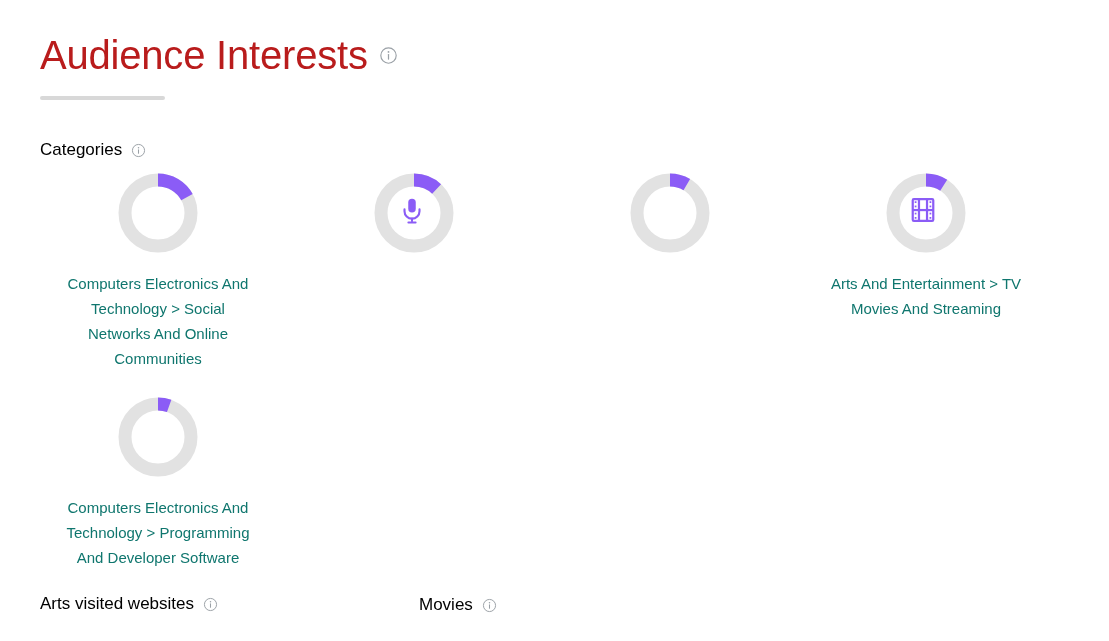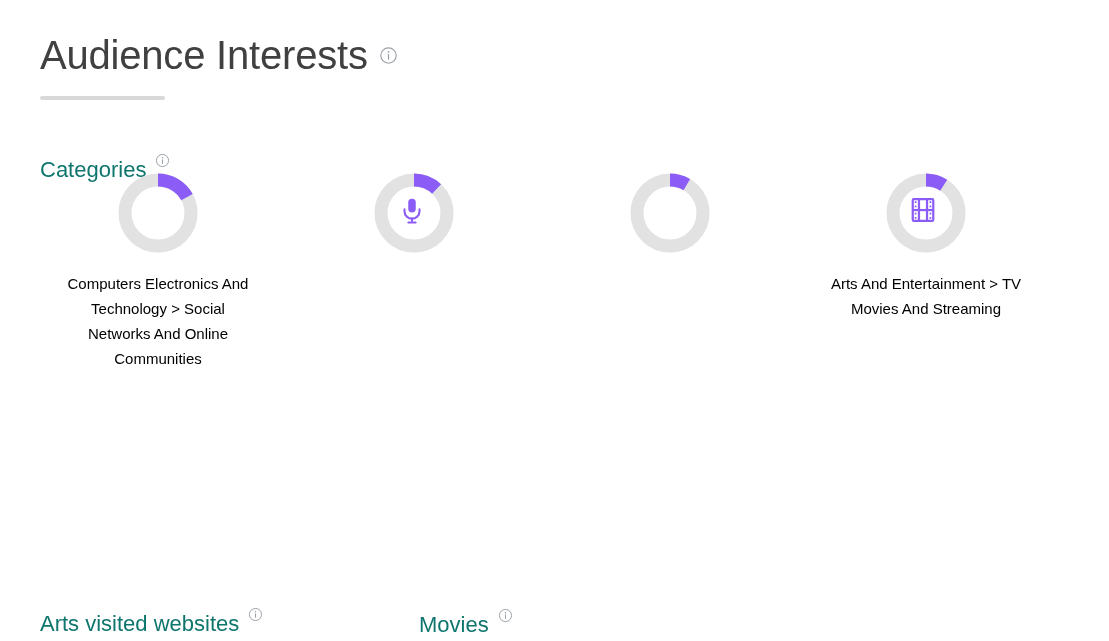--- a/index.html
+++ b/index.html
@@ -31,21 +31,21 @@
   }
   .header-row {
     display: flex;
     align-items: center;
     gap: 11px;
   }
   .page-title {
     font-size: 40px;
     line-height: 50px;
     font-weight: 400;
-    color: #404040;
+    color: #b91c1c;
     letter-spacing: -0.2px;
     white-space: nowrap;
   }
   .title-divider {
     margin-top: 16px;
     width: 125px;
     height: 4px;
     background: #d8d8d8;
     border-radius: 2px;
   }
@@ -60,26 +60,25 @@
   .info-icon svg { display: block; }
 
   
   .section-label {
     position: absolute;
     display: flex;
     align-items: center;
     gap: 9px;
   }
   .section-label .label-text {
-    font-size: 22px;
+    font-size: 17px;
     line-height: 24px;
-    color: #0f766e;
+    color: #000000;
     font-weight: 400;
     white-space: nowrap;
-    margin-top: 20px;
   }
 
   #categories-label { left: 40px; top: 138px; }
   #also-visited-label { left: 40px; top: 592px; }
   #topics-label { left: 419px; top: 593px; }
 
   
   .categories-grid {
     position: absolute;
     left: 30px;
@@ -118,21 +117,21 @@
     justify-content: center;
   }
   .donut-center-icon svg { display: block; }
 
   .category-link {
     margin-top: 13px;
     width: 200px;
     text-align: center;
     font-size: 15px;
     line-height: 25px;
-    color: #000000;
+    color: #0f766e;
     text-decoration: none;
     cursor: pointer;
     word-wrap: break-word;
   }
 
   .row-2 { margin-top: 21px; }
 </style>
 </head>
 <body>
 
@@ -220,20 +219,29 @@
             <rect x="17.6" y="4.5" width="1.5" height="1.5" fill="#8b5cf6"></rect>
             <rect x="17.6" y="8.2" width="1.5" height="1.5" fill="#8b5cf6"></rect>
             <rect x="17.6" y="14.3" width="1.5" height="1.5" fill="#8b5cf6"></rect>
             <rect x="17.6" y="18.0" width="1.5" height="1.5" fill="#8b5cf6"></rect>
           </svg>
         </span>
       </div>
       <a class="category-link">Arts And Entertainment &gt; TV Movies And Streaming</a>
     </div>
 
+    <div class="category-cell row-2">
+      <div class="donut-wrap">
+        <svg width="90" height="90" viewBox="0 0 90 90">
+          <circle cx="45" cy="45" r="33" fill="none" stroke="#e2e2e2" stroke-width="13"></circle>
+          <circle class="donut-arc" cx="45" cy="45" r="33" fill="none" stroke="#8b5cf6" stroke-width="13" transform="rotate(-90 45 45)" stroke-dasharray="11.40 196.94"></circle>
+        </svg>
+      </div>
+      <a class="category-link">Computers Electronics And Technology &gt; Programming And Developer Software</a>
+    </div>
 
   </div>
 
   <div class="section-label" id="also-visited-label">
     <span class="label-text">Arts visited websites</span>
     <span class="info-icon">
       <svg width="15" height="15" viewBox="0 0 20 20" fill="none">
         <circle cx="10" cy="10" r="8.1" stroke="#9aa0a6" stroke-width="1.3"></circle>
         <circle cx="10" cy="6.2" r="1.0" fill="#9aa0a6"></circle>
         <rect x="9.3" y="8.4" width="1.4" height="6.0" rx="0.7" fill="#9aa0a6"></rect>

